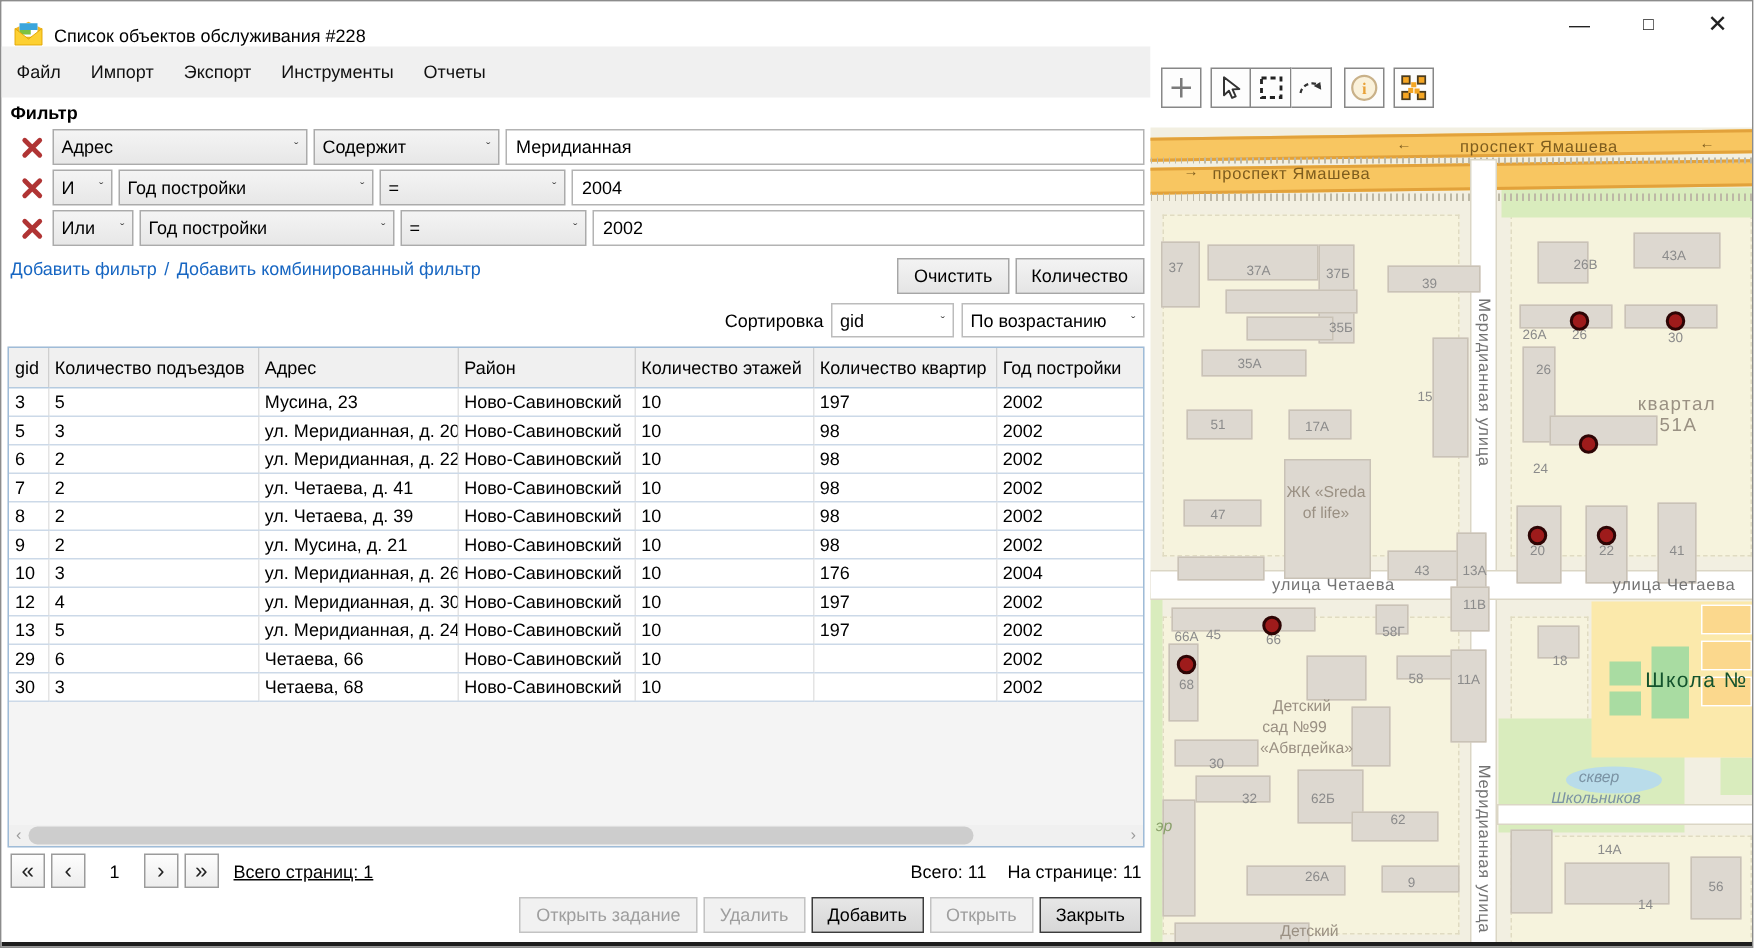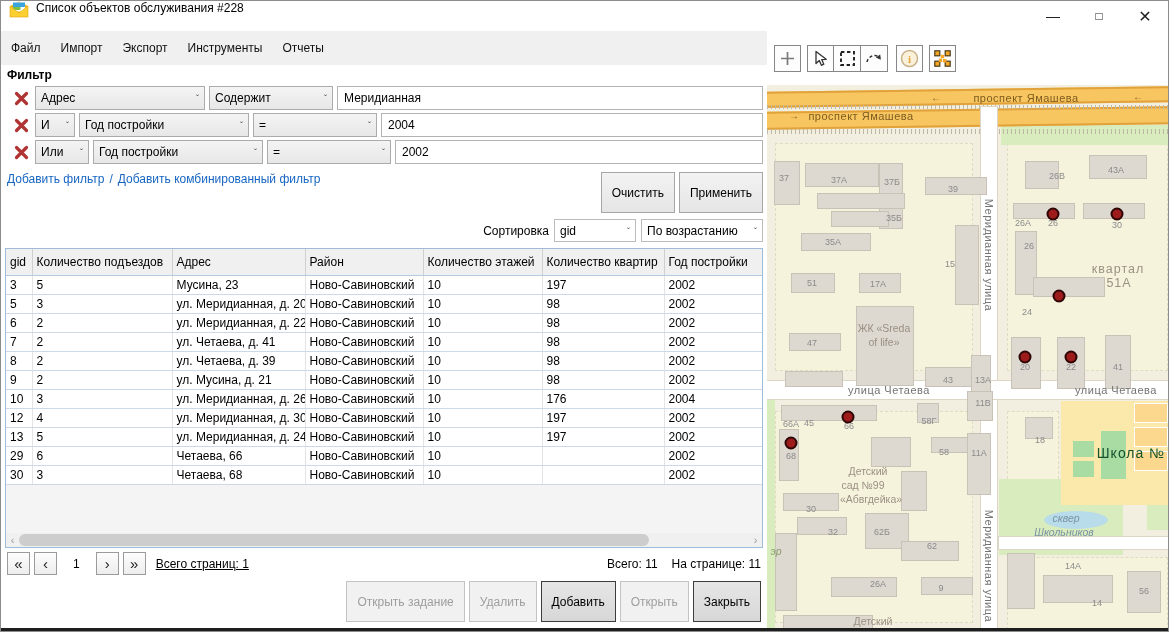--- a/index.html
+++ b/index.html
@@ -1,37 +1,37 @@
 <!DOCTYPE html>
 <html><head>
 <meta charset="utf-8">
 <style>
 * { box-sizing:border-box; margin:0; padding:0; }
 body { font-family:"Liberation Sans",sans-serif; background:#ccc; }
 #window { width:1169px; height:632px; border:1px solid #8c8c8c; background:#fff; display:flex; flex-direction:column; overflow:hidden; }
-.titlebar { height:30px; display:flex; align-items:flex-start; padding-left:8px; background:#fff; flex:0 0 auto; }
+.titlebar { height:30px; display:flex; align-items:flex-end; padding-left:8px; background:#fff; flex:0 0 auto; }
 .title-text { font-size:12px; color:#000; margin-left:7px; }
 .win-controls { margin-left:auto; display:flex; height:100%; }
 .win-btn { width:46px; display:flex; align-items:center; justify-content:center; font-size:14px; color:#222; cursor:default; }
 .content { flex:1; display:flex; min-height:0; border-bottom:3px solid #1e1e1e; }
 .left-panel { width:766px; flex:0 0 auto; display:flex; flex-direction:column; background:#fff; }
 .menubar { height:34px; background:#f0f0f0; display:flex; align-items:center; padding-left:10px; flex:0 0 auto; }
 .menu-item { font-size:12px; color:#111; margin-right:20px; }
 .filter-title { font-size:12px; font-weight:bold; padding:3px 0 1px 6px; }
 .filter-rows { padding:0 4px 0 10px; }
 .filter-row { display:flex; align-items:center; gap:4px; height:24px; margin:3px 0; }
 .del-btn { width:20px; height:20px; display:flex; align-items:center; justify-content:center; }
 .combo { display:flex; align-items:center; background:linear-gradient(#f4f4f4,#e7e7e7); border:1px solid #ababab; font-size:12px; padding:0 5px; height:24px; color:#000; }
 .combo .cv { margin-left:auto; font-size:9px; color:#444; padding-left:5px; }
 .combo.white { background:#fff; border-color:#bcbcbc; height:23px; }
 .txt-input { flex:1; border:1px solid #b3b3b3; font-size:12px; padding:0 6px; height:24px; font-family:"Liberation Sans",sans-serif; }
 .links-row { display:flex; padding:5px 4px 2px 6px; }
 .link { color:#1766c2; font-size:12px; cursor:pointer; }
 .link-sep { color:#1766c2; font-size:12px; margin:0 5px; }
-.btn { background:linear-gradient(#f3f3f3,#e5e5e5); border:1px solid #a6a6a6; font-size:12px; padding:0 10px; height:41px; color:#000; font-family:"Liberation Sans",sans-serif; }
+.btn { background:linear-gradient(#f3f3f3,#e5e5e5); border:1px solid #a6a6a6; font-size:12px; padding:0 10px; height:24px; color:#000; font-family:"Liberation Sans",sans-serif; }
 .btn.dark { border:1px solid #3d3d3d; background:linear-gradient(#e6e6e6,#d7d7d7); }
 .btn.disabled { color:#9e9e9e; border-color:#c3c3c3; background:#f1f1f1; }
 .links-row .btn { margin-left:4px; }
 .spacer { flex:1; }
 .sort-row { display:flex; justify-content:flex-end; align-items:center; gap:5px; padding:4px 4px 4px 0; font-size:12px; }
 .sort-row .combo { }
 .table-wrap { margin:2px 4px 0 4px; border:1px solid #9fbcd8; flex:1; min-height:0; position:relative; background:#f4f4f4; overflow:hidden; }
 table { border-collapse:collapse; table-layout:fixed; width:756px; font-size:12px; background:#fff; }
 th { background:#f0f0f0; border-right:1px solid #cfcfcf; border-bottom:1px solid #b5cbe0; text-align:left; padding:6px 4px; font-weight:normal; color:#000; white-space:nowrap; overflow:hidden; }
 td { border-right:1px solid #e4e4e4; border-bottom:1px solid #ccd9e8; padding:2px 4px; height:19px; line-height:14px; white-space:nowrap; overflow:hidden; background:#fff; }
@@ -166,21 +166,21 @@
             <input class="txt-input" value="2002" style="">
           </div>
         </div>
 
       <div class="links-row">
         <span class="link">Добавить фильтр</span>
         <span class="link-sep">/</span>
         <span class="link">Добавить комбинированный фильтр</span>
         <span class="spacer"></span>
         <button class="btn">Очистить</button>
-        <button class="btn">Применить</button>
+        <button class="btn">Количество</button>
       </div>
 
       <div class="sort-row">
         <span>Сортировка</span>
         <div class="combo white" style="width:82px;">
           <span>gid</span>
             <span class="cv">ˇ</span>
         </div>
         <div class="combo white" style="width:122px;">
           <span>По возрастанию</span>

